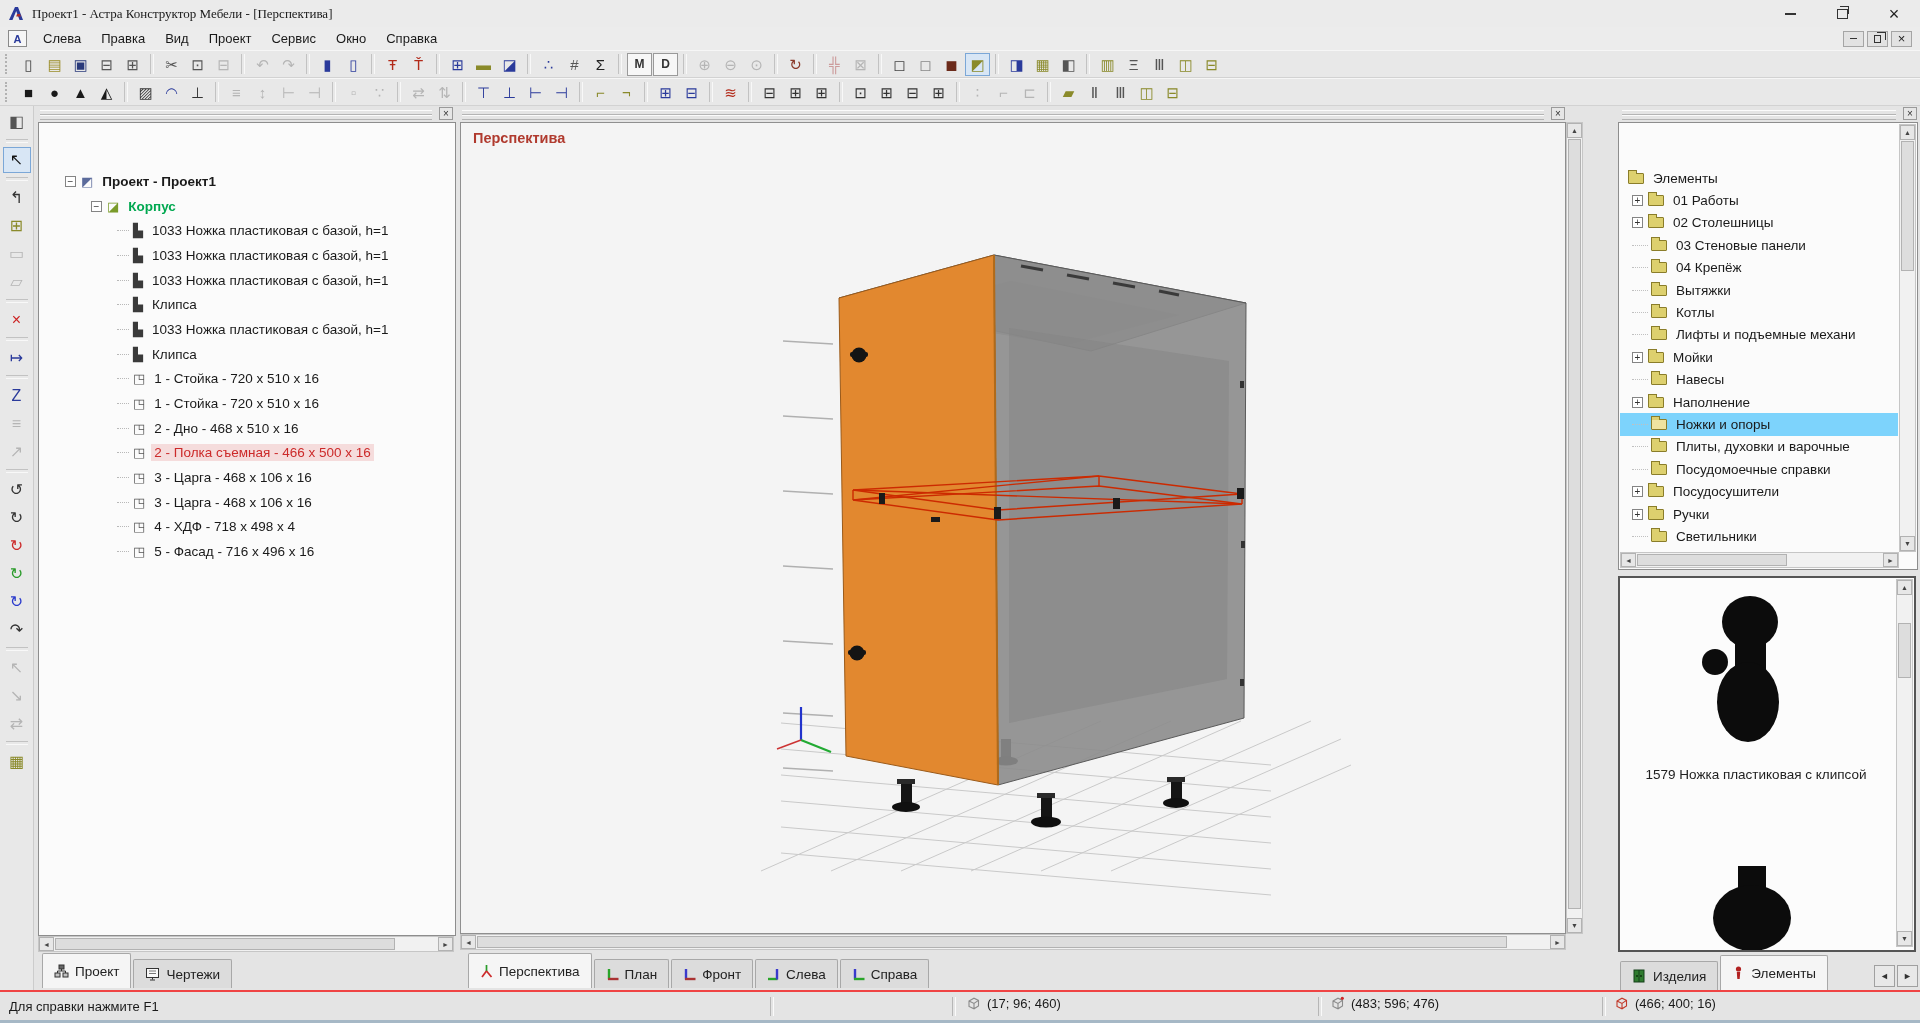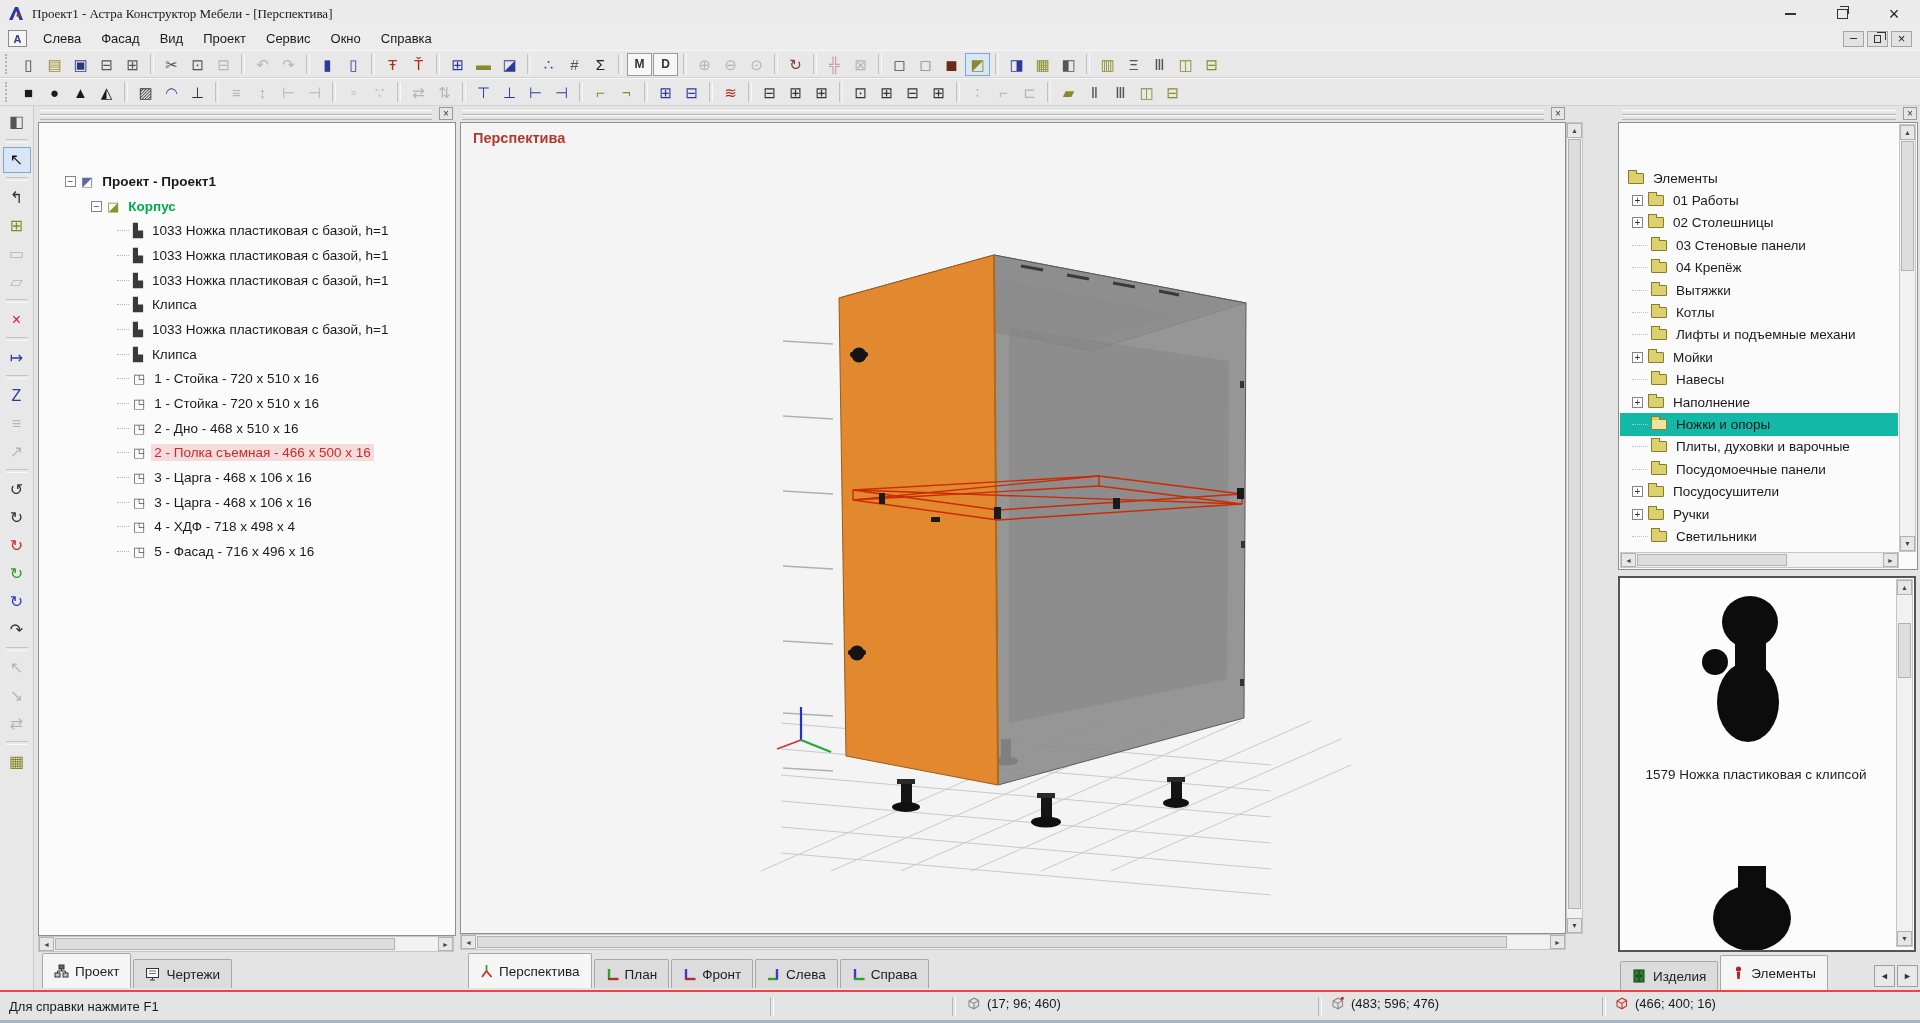--- a/index.html
+++ b/index.html
@@ -77,21 +77,21 @@
   .vp-label{position:absolute;left:12px;top:7px;color:#b03a2e;font-weight:700;font-size:14.5px;}
   #vp-vscroll{left:1108px;top:16px;height:812px;}
   #vp-hscroll{left:2px;top:828px;width:1106px;}
   #vp-tabs{left:10px;top:846px;}
   
   #right-panel{left:1618px;top:106px;width:302px;height:884px;}
   #rp-grab{left:0;top:0;width:302px;}
   #elements-tree-box{left:0;top:16px;width:298px;height:446px;}
   #elements-tree{position:absolute;left:1px;top:44px;width:278px;}
   .frow{display:flex;align-items:center;height:22.4px;font-size:13.5px;white-space:nowrap;overflow:hidden;}
-  .frow.sel{background:#14b8a6;}
+  .frow.sel{background:#7dd3fc;}
   .folder{width:16px;height:11px;background:#ddd06e;border:1px solid #8a7d2a;border-radius:1px;position:relative;margin-right:6px;flex:none;box-sizing:border-box;}
   .folder::before{content:"";position:absolute;left:-1px;top:-4px;width:7px;height:3px;background:#ddd06e;border:1px solid #8a7d2a;border-bottom:none;}
   .folder.open{background:#eee3a0;}
   .fspacer{width:16px;height:0;border-top:1px dotted #c0c0c0;margin-right:3px;flex:none;}
   #rp-vscroll{position:absolute;right:1px;top:1px;height:428px;}
   #rp-hscroll{position:absolute;left:1px;bottom:1px;width:279px;}
   #preview-box{left:0;top:470px;width:298px;height:376px;background:#fcfcfc;border:2px solid #555;box-sizing:border-box;overflow:hidden;}
   #preview-caption{position:absolute;left:16px;top:188px;width:240px;text-align:center;font-size:13.5px;line-height:1.4;color:#222;}
   #pv-vscroll{position:absolute;right:1px;top:1px;height:368px;}
   #rp-tabs{left:2px;top:848px;width:298px;}
@@ -125,21 +125,21 @@
     <button class="win-btn">
         <span class="x-ico">×</span>
       </button>
   </div>
 </div>
 
 <div id="menubar" class="abs">
   <span class="mdi-icon">A</span>
   <div id="menu-items">
       <div class="menu-item">Слева</div>
-      <div class="menu-item">Фасад</div>
+      <div class="menu-item">Правка</div>
       <div class="menu-item">Вид</div>
       <div class="menu-item">Проект</div>
       <div class="menu-item">Сервис</div>
       <div class="menu-item">Окно</div>
       <div class="menu-item">Справка</div>
     </div>
   <div class="mdi-btns">
     <button class="mdi-btn">
         <span class="bar-ico"></span>
       </button>
@@ -842,21 +842,21 @@
           <span class="tlabel">Ножки и опоры</span>
         </div>
         <div class="frow" style="padding-left: 12px;">
           <span class="fspacer"></span>
           <span class="folder"></span>
           <span class="tlabel">Плиты, духовки и варочные</span>
         </div>
         <div class="frow" style="padding-left: 12px;">
           <span class="fspacer"></span>
           <span class="folder"></span>
-          <span class="tlabel">Посудомоечные панели</span>
+          <span class="tlabel">Посудомоечные справки</span>
         </div>
         <div class="frow" style="padding-left: 12px;">
           <span class="expbox">+</span>
           <span class="folder"></span>
           <span class="tlabel">Посудосушители</span>
         </div>
         <div class="frow" style="padding-left: 12px;">
           <span class="expbox">+</span>
           <span class="folder"></span>
           <span class="tlabel">Ручки</span>

